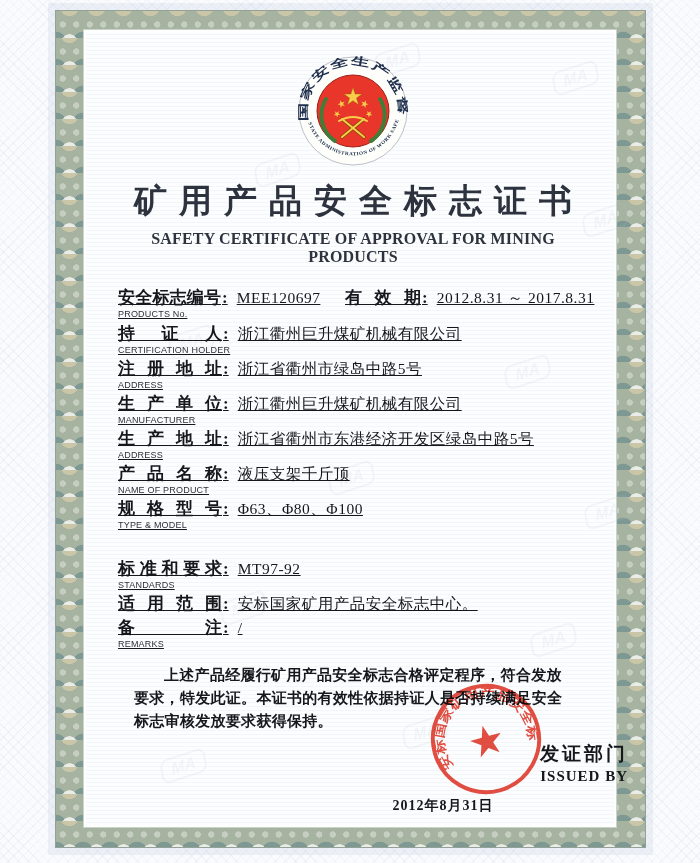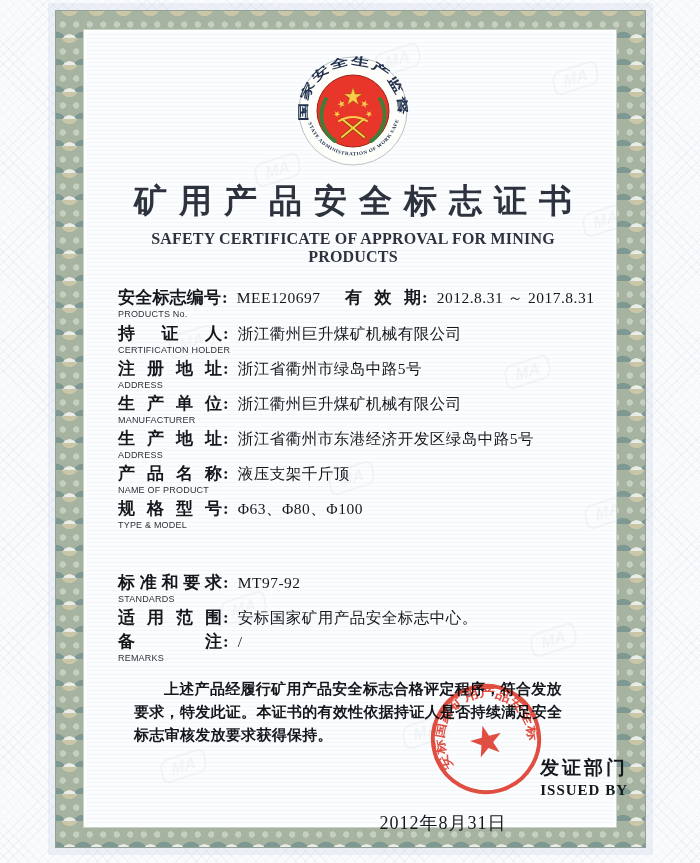--- a/index.html
+++ b/index.html
@@ -38,42 +38,42 @@
   .content{position:relative;padding:0 28px 0 34px;z-index:2;}
   .emblem{display:block;margin:25px auto 0;width:112px;height:112px;}
   .title{
     margin:12px 0 0;text-align:center;font-size:33px;font-weight:700;
     letter-spacing:12px;text-indent:12px;color:#2d333e;
   }
   .subtitle{
     margin:6px 0 0;text-align:center;font-size:16px;font-weight:700;
     letter-spacing:.2px;color:#2d333e;
   }
-  .rows{margin-top:20px;}
+  .rows{margin-top:20px;text-decoration:underline;}
   .frow{margin-bottom:1px;}
   .line1{height:23px;display:flex;align-items:baseline;}
   .line2{font-family:"Liberation Sans","DejaVu Sans",sans-serif;font-size:9px;line-height:11px;margin-bottom:1px;color:#2b3138;letter-spacing:.2px;}
   .zh{display:inline-block;width:104px;text-align:justify;text-align-last:justify;
       font-weight:600;font-size:17px;white-space:nowrap;}
   .zh.w3{width:76px;}
   .colon{font-weight:600;font-size:17px;margin:0 9px 0 1px;}
   .val{font-size:15.5px;font-weight:500;letter-spacing:.5px;white-space:nowrap;}
   .two{display:flex;}
   .pairA{width:227px;flex:none;}
   .pairB{flex:1;}
-  .gap-top{margin-top:40px;}
+  .gap-top{margin-top:26px;}
   .statement{
     margin:14px 0 0;padding:0 22px 0 16px;font-size:15px;line-height:1.52;
     font-weight:600;text-indent:2em;letter-spacing:.3px;
   }
   .issued{margin-top:9px;text-align:right;transform:translateX(40px);}
   .issued-zh{font-size:19px;font-weight:700;letter-spacing:3px;}
   .issued-en{font-size:15px;font-weight:700;letter-spacing:1px;margin-top:1px;}
   .issue-date{margin-top:12px;text-align:center;transform:translateX(90px);
-    font-size:18px;font-weight:400;letter-spacing:1px;}
+    font-size:14px;font-weight:700;letter-spacing:1px;}
   .seal{position:absolute;left:343px;top:650px;width:118px;height:118px;
     transform:rotate(-15deg);opacity:.9;mix-blend-mode:multiply;z-index:5;}
   .wm{
     position:absolute;z-index:1;color:#aebccb;opacity:.12;
     border:2px solid currentColor;border-radius:8px;padding:1px 9px;
     font-family:"Liberation Sans","DejaVu Sans",sans-serif;
     font-weight:700;font-style:italic;font-size:16px;
     transform:rotate(-18deg) skewX(-8deg);
   }
 </style>

